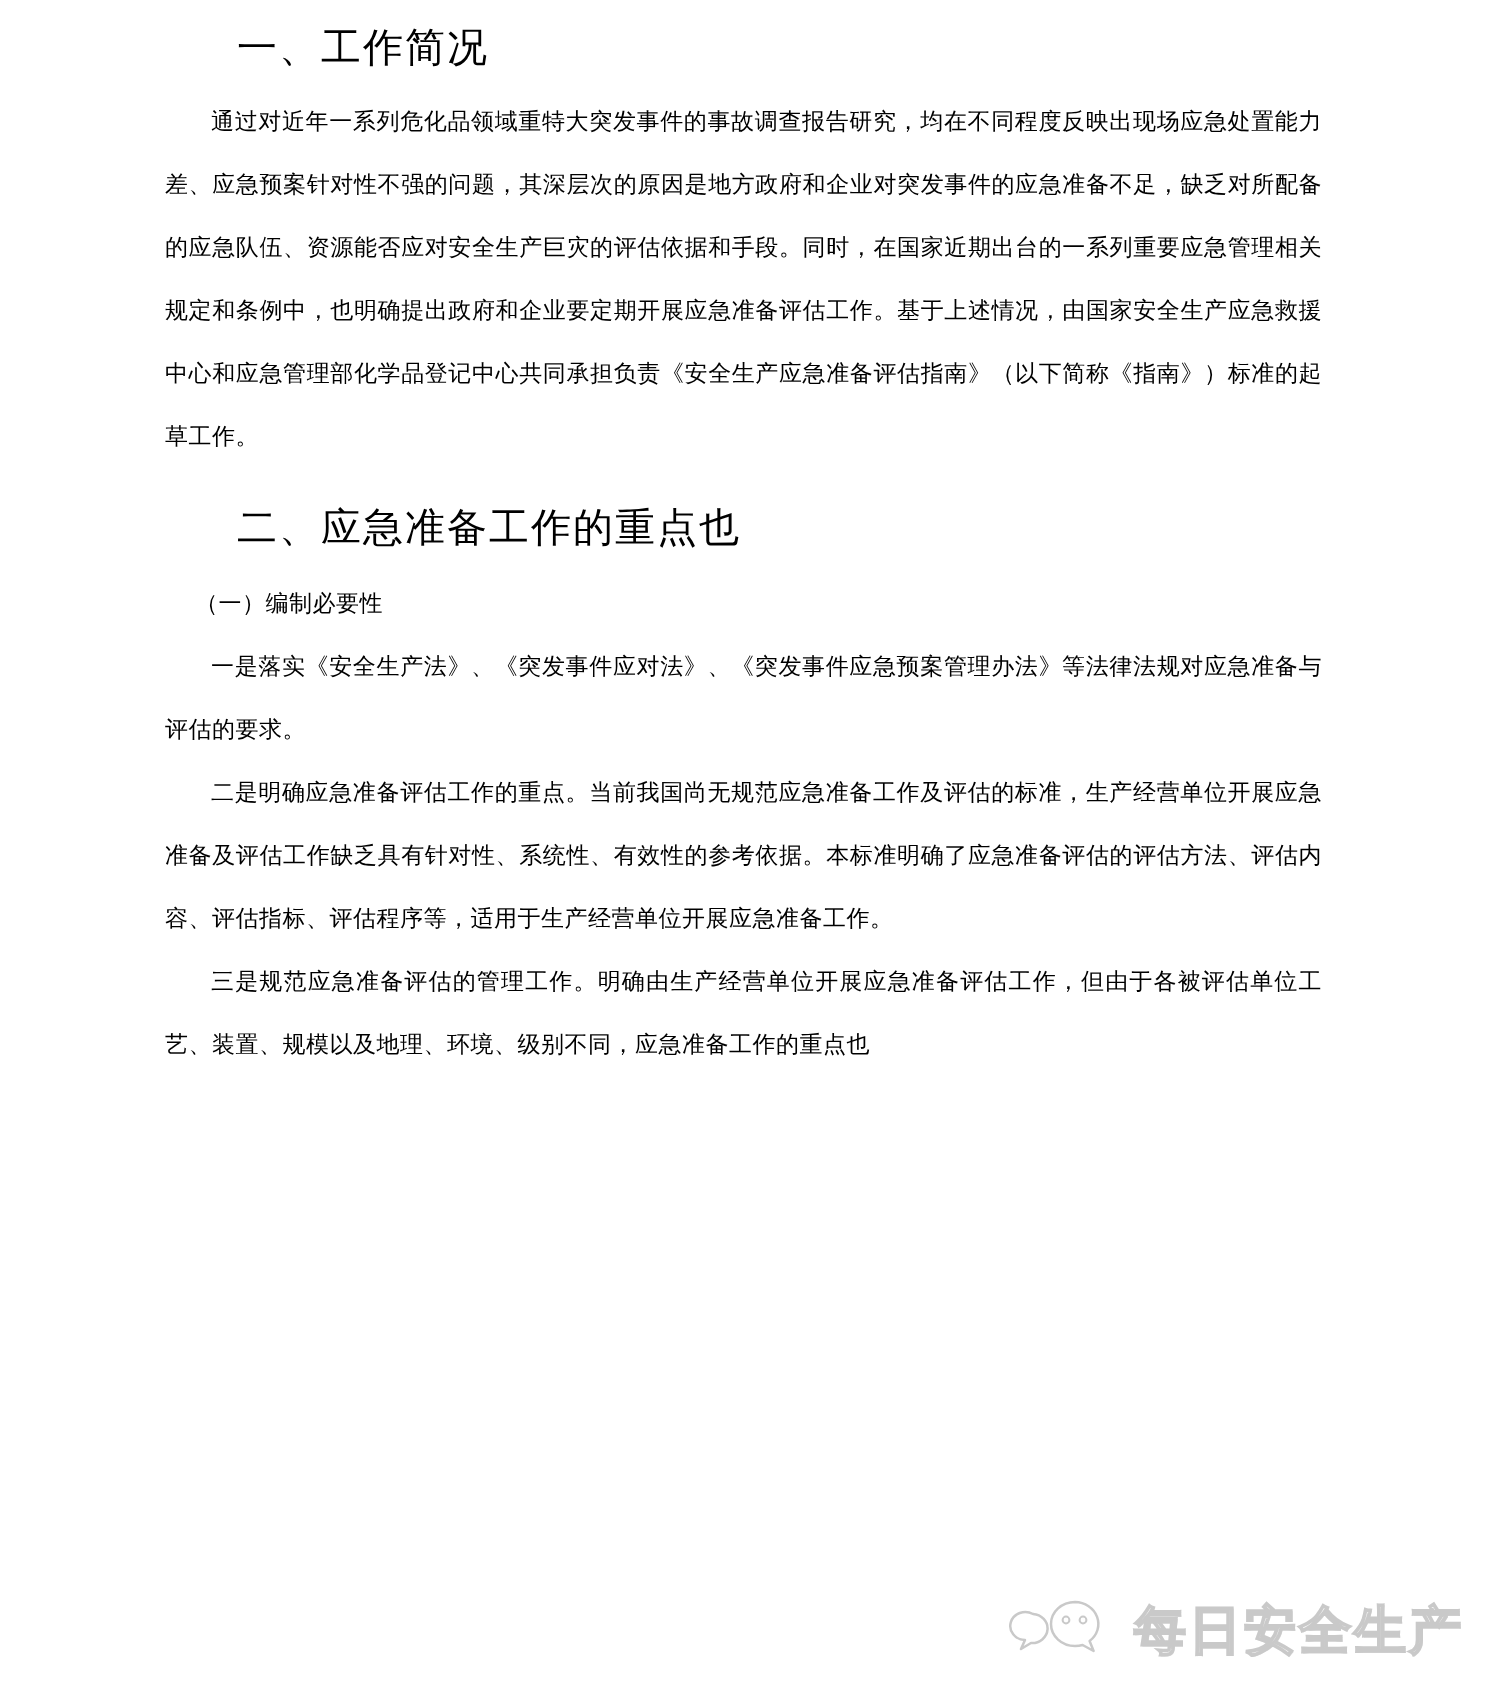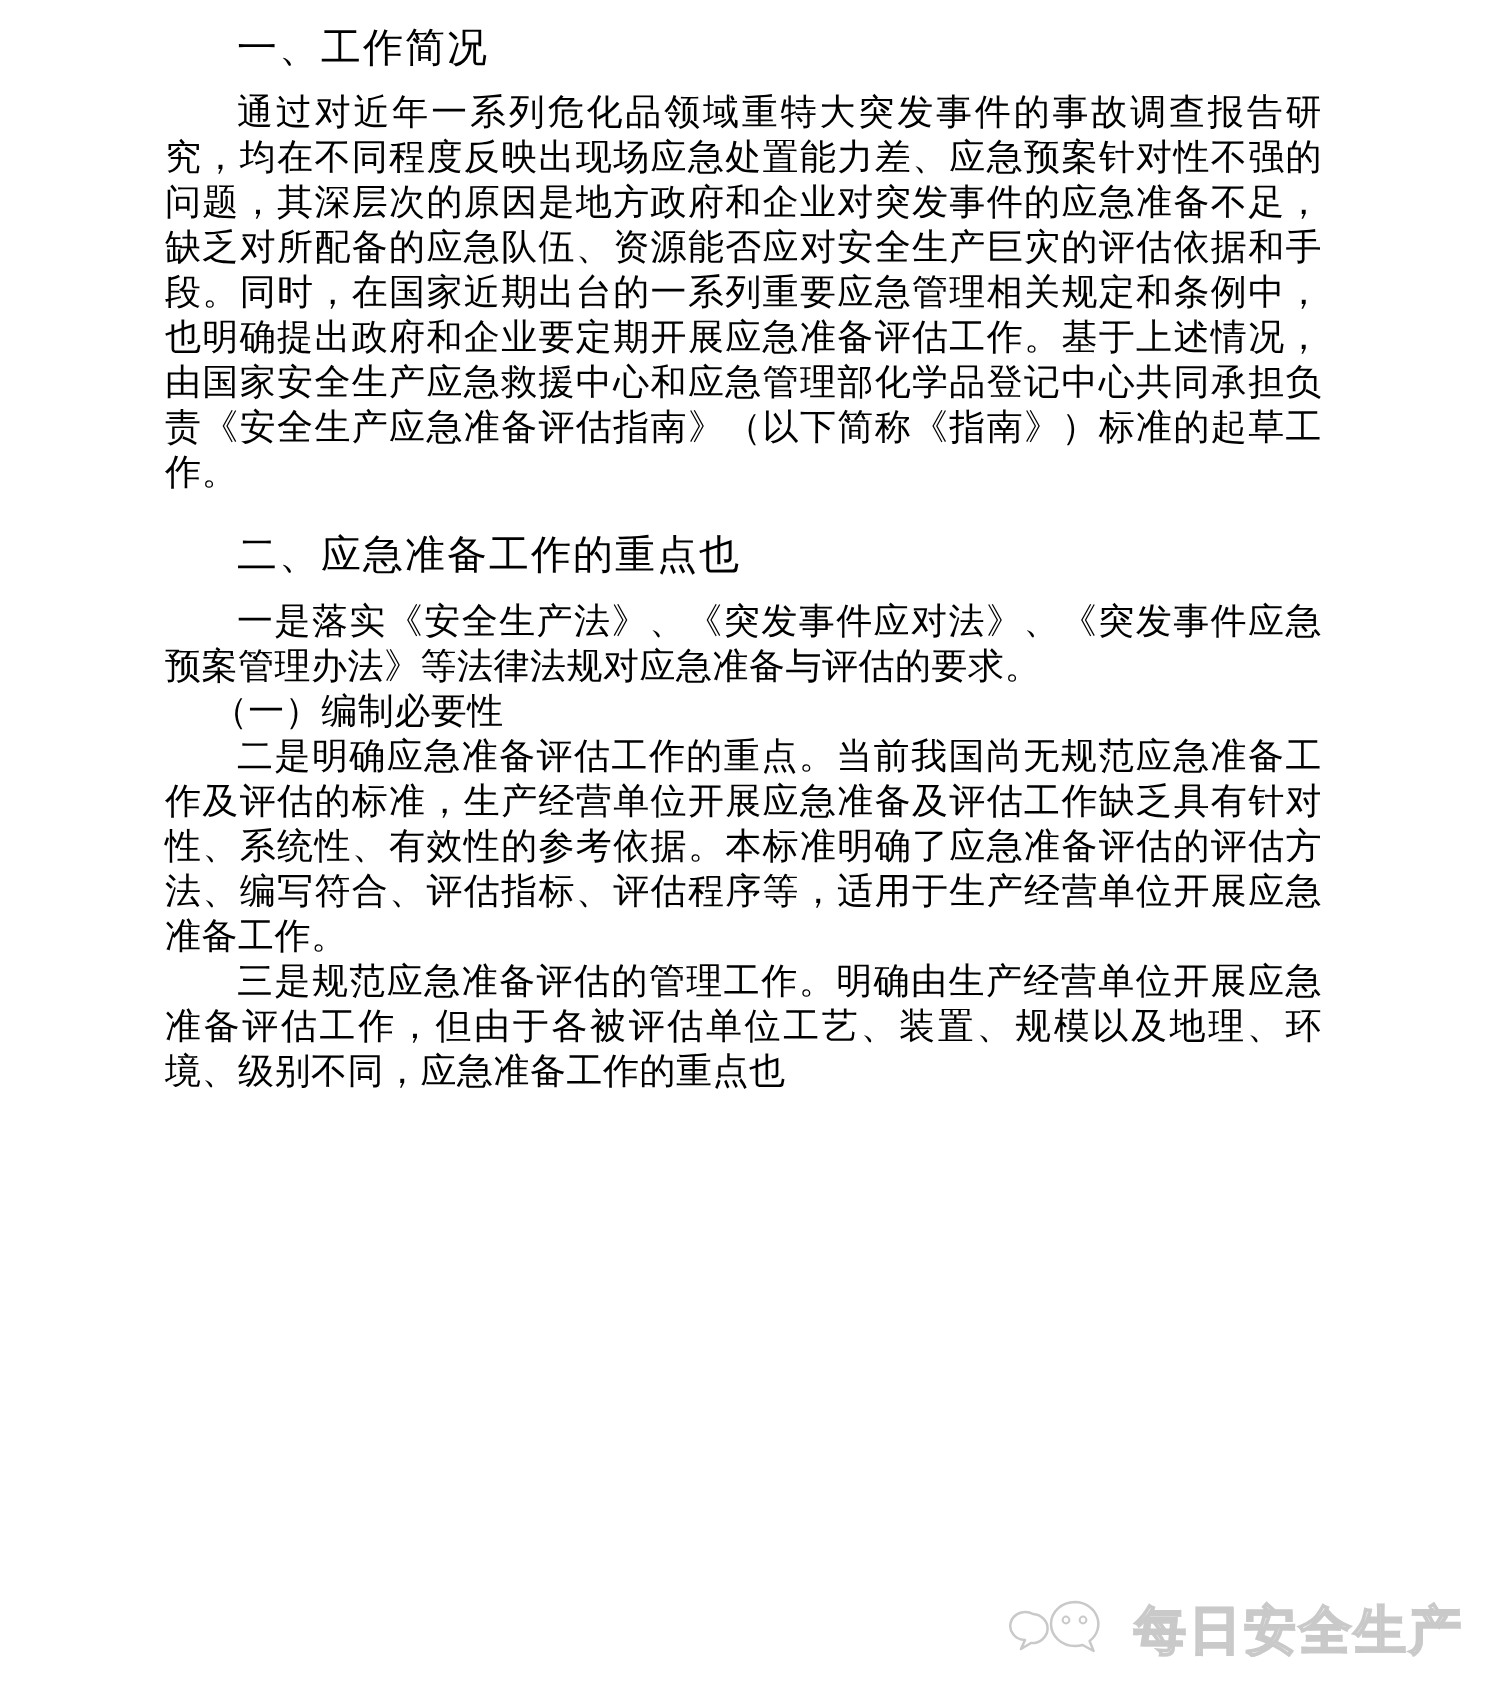--- a/index.html
+++ b/index.html
@@ -24,22 +24,22 @@
     line-height: 70px;
     padding-left: 72px;
     margin-bottom: 8px;
     letter-spacing: 2px;
   }
   .h1-second {
     margin-top: 24px;
     margin-bottom: 10px;
   }
   .para {
-    font-size: 36px;
-    line-height: 45px;
+    font-size: 23px;
+    line-height: 63px;
     letter-spacing: 0.5px;
     text-align: justify;
     text-indent: 2em;
     text-justify: inter-character;
   }
   .subhead {
     text-indent: 1.3em;
     text-align: left;
   }
   .watermark {
@@ -63,23 +63,23 @@
     white-space: nowrap;
   }
 </style>
 </head>
 <body>
 
 <div class="doc">
   <h2 class="h1">一、工作简况</h2>
   <p class="para">通过对近年一系列危化品领域重特大突发事件的事故调查报告研究，均在不同程度反映出现场应急处置能力差、应急预案针对性不强的问题，其深层次的原因是地方政府和企业对突发事件的应急准备不足，缺乏对所配备的应急队伍、资源能否应对安全生产巨灾的评估依据和手段。同时，在国家近期出台的一系列重要应急管理相关规定和条例中，也明确提出政府和企业要定期开展应急准备评估工作。基于上述情况，由国家安全生产应急救援中心和应急管理部化学品登记中心共同承担负责《安全生产应急准备评估指南》（以下简称《指南》）标准的起草工作。</p>
   <h2 class="h1 h1-second">二、应急准备工作的重点也</h2>
+  <p class="para subhead">（一）编制必要性</p>
   <p class="para">一是落实《安全生产法》、《突发事件应对法》、《突发事件应急预案管理办法》等法律法规对应急准备与评估的要求。</p>
-  <p class="para subhead">（一）编制必要性</p>
-  <p class="para">二是明确应急准备评估工作的重点。当前我国尚无规范应急准备工作及评估的标准，生产经营单位开展应急准备及评估工作缺乏具有针对性、系统性、有效性的参考依据。本标准明确了应急准备评估的评估方法、编写符合、评估指标、评估程序等，适用于生产经营单位开展应急准备工作。</p>
+  <p class="para">二是明确应急准备评估工作的重点。当前我国尚无规范应急准备工作及评估的标准，生产经营单位开展应急准备及评估工作缺乏具有针对性、系统性、有效性的参考依据。本标准明确了应急准备评估的评估方法、评估内容、评估指标、评估程序等，适用于生产经营单位开展应急准备工作。</p>
   <p class="para">三是规范应急准备评估的管理工作。明确由生产经营单位开展应急准备评估工作，但由于各被评估单位工艺、装置、规模以及地理、环境、级别不同，应急准备工作的重点也</p>
 </div>
 
 <div class="watermark">
   <svg class="wm-icon" width="118" height="66" viewBox="0 0 118 66" fill="none" xmlns="http://www.w3.org/2000/svg">
 
     <path d="M30 16 a15 14 0 1 0 -8 26 l-4 9 10 -6 a15 14 0 0 0 2 -29 z" fill="rgba(255,255,255,0.85)" stroke="#c9c9c9" stroke-width="2.5" stroke-linejoin="round"></path>
 
     <path d="M72 4 a24 22 0 1 0 0 44 c2.6 0 5.2 -0.3 7.6 -1 l11 6 -4 -10 a24 22 0 0 0 -14.6 -39 z" fill="rgba(255,255,255,0.85)" stroke="#c9c9c9" stroke-width="2.5" stroke-linejoin="round"></path>
 

